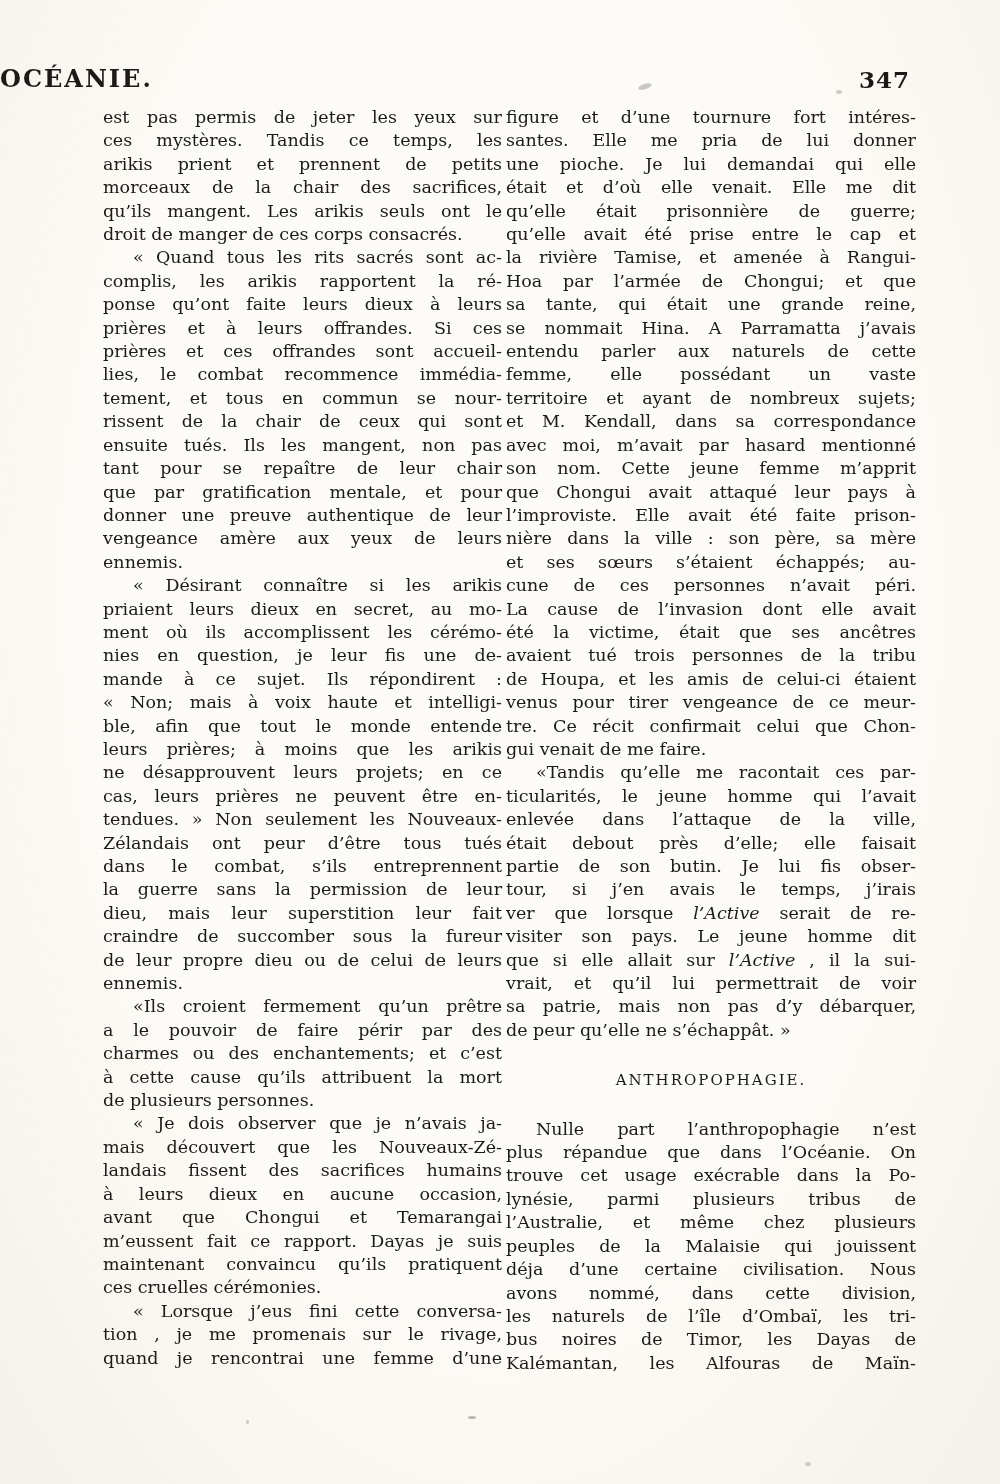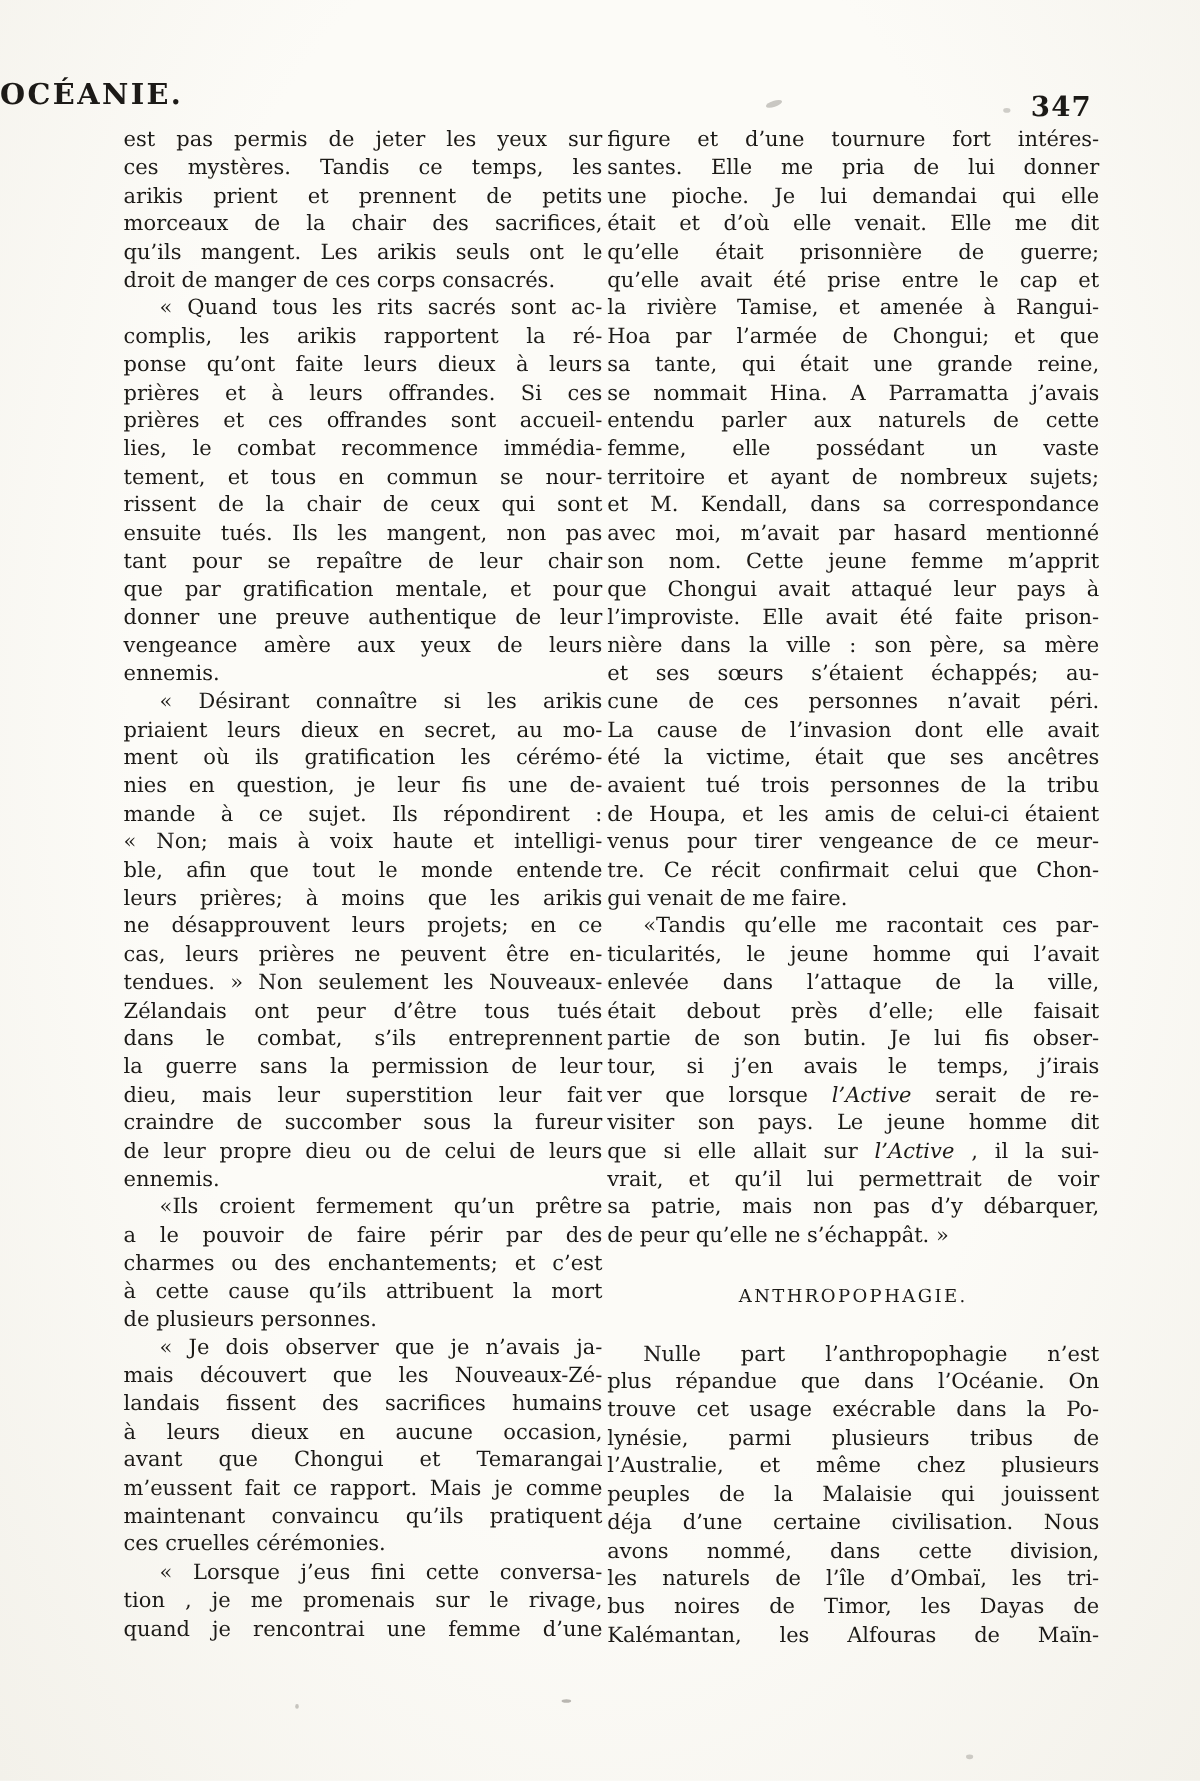--- a/index.html
+++ b/index.html
@@ -8,21 +8,21 @@
     background: radial-gradient(ellipse at 50% 40%, #fcfbf7 55%, #f3f1ea 100%);
     font-family: "DejaVu Serif", serif;
     color: #1c1a17;
     -webkit-font-smoothing: antialiased;
   }
   .page-header-title {
     position: absolute; top: 64px; left: 0; width: 1000px;
     text-align: left; font-size: 24px; font-weight: 700; letter-spacing: 2px;
   }
   .page-number {
-    position: absolute; top: 76px; right: 90px;
+    position: absolute; top: 66px; right: 90px;
     font-size: 23px; font-weight: 700; letter-spacing: 1px;
   }
   .col {
     position: absolute; top: 106px;
     font-size: 17.5px; line-height: 23.4px;
   }
   #col-left  { left: 103px; width: 399px; }
   #col-right { left: 506px; width: 410px; }
   .para { margin: 0; }
   .t-line { text-align: justify; text-align-last: justify; }
@@ -68,21 +68,21 @@
       <div class="t-line">ensuite tués. Ils les mangent, non pas</div>
       <div class="t-line">tant pour se repaître de leur chair</div>
       <div class="t-line">que par gratification mentale, et pour</div>
       <div class="t-line">donner une preuve authentique de leur</div>
       <div class="t-line">vengeance amère aux yeux de leurs</div>
       <div class="t-line last">ennemis.</div>
     </div>
     <div class="para indent">
       <div class="t-line first">« Désirant connaître si les arikis</div>
       <div class="t-line">priaient leurs dieux en secret, au mo-</div>
-      <div class="t-line">ment où ils gratification les cérémo-</div>
+      <div class="t-line">ment où ils accomplissent les cérémo-</div>
       <div class="t-line">nies en question, je leur fis une de-</div>
       <div class="t-line">mande à ce sujet. Ils répondirent :</div>
       <div class="t-line">« Non; mais à voix haute et intelligi-</div>
       <div class="t-line">ble, afin que tout le monde entende</div>
       <div class="t-line">leurs prières; à moins que les arikis</div>
       <div class="t-line">ne désapprouvent leurs projets; en ce</div>
       <div class="t-line">cas, leurs prières ne peuvent être en-</div>
       <div class="t-line">tendues. » Non seulement les Nouveaux-</div>
       <div class="t-line">Zélandais ont peur d’être tous tués</div>
       <div class="t-line">dans le combat, s’ils entreprennent</div>
@@ -98,21 +98,21 @@
       <div class="t-line">charmes ou des enchantements; et c’est</div>
       <div class="t-line">à cette cause qu’ils attribuent la mort</div>
       <div class="t-line last">de plusieurs personnes.</div>
     </div>
     <div class="para indent">
       <div class="t-line first">« Je dois observer que je n’avais ja-</div>
       <div class="t-line">mais découvert que les Nouveaux-Zé-</div>
       <div class="t-line">landais fissent des sacrifices humains</div>
       <div class="t-line">à leurs dieux en aucune occasion,</div>
       <div class="t-line">avant que Chongui et Temarangai</div>
-      <div class="t-line">m’eussent fait ce rapport. Mais je comme</div>
+      <div class="t-line">m’eussent fait ce rapport. Dayas je suis</div>
       <div class="t-line">maintenant convaincu qu’ils pratiquent</div>
       <div class="t-line last">ces cruelles cérémonies.</div>
     </div>
     <div class="para indent justify-last">
       <div class="t-line first">« Lorsque j’eus fini cette conversa-</div>
       <div class="t-line">tion , je me promenais sur le rivage,</div>
       <div class="t-line last">quand je rencontrai une femme d’une</div>
     </div>
   </div>
 

